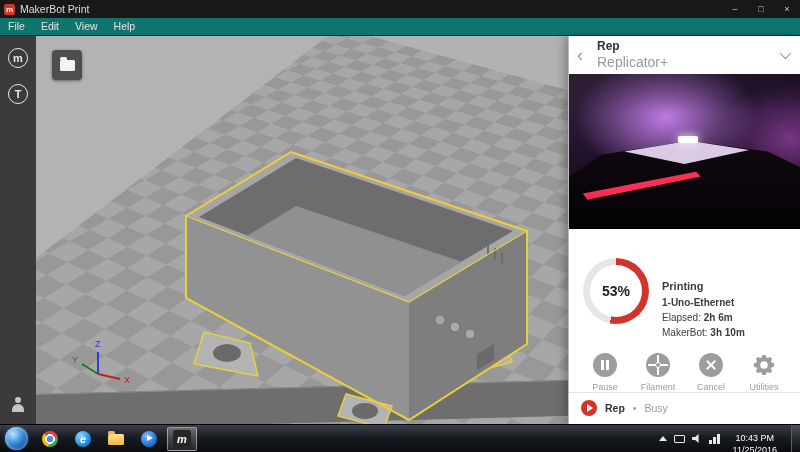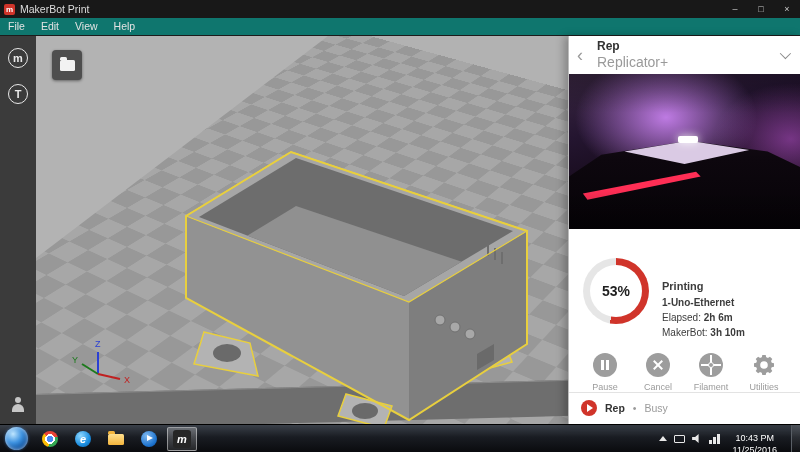--- a/index.html
+++ b/index.html
@@ -279,32 +279,32 @@
     <div class="actions">
       <div class="action">
         <div class="aicon">
             <span class="p1"></span>
             <span class="p2"></span>
           </div>
         <div class="alabel">Pause</div>
       </div>
       <div class="action">
         <div class="aicon">
-            <span class="x1"></span>
-            <span class="x2"></span>
-          </div>
-        <div class="alabel">Cancel</div>
-      </div>
-      <div class="action">
-        <div class="aicon">
             <span class="fv"></span>
             <span class="fh"></span>
             <span class="fc"></span>
           </div>
         <div class="alabel">Filament</div>
+      </div>
+      <div class="action">
+        <div class="aicon">
+            <span class="x1"></span>
+            <span class="x2"></span>
+          </div>
+        <div class="alabel">Cancel</div>
       </div>
       <div class="action">
         <div class="aicon gear">
           <svg width="24" height="24" viewBox="0 0 24 24">
             <path fill-rule="evenodd" fill="#9d9d9d" d="M10.3 2h3.4l.5 2.3c.6.16 1.17.4 1.7.72l2-1.3 2.4 2.4-1.3 2c.3.53.55 1.1.7 1.7l2.3.5v3.4l-2.3.5a8 8 0 0 1-.7 1.7l1.3 2-2.4 2.4-2-1.3c-.53.3-1.1.55-1.7.7l-.5 2.3h-3.4l-.5-2.3a8 8 0 0 1-1.7-.7l-2 1.3-2.4-2.4 1.3-2a8 8 0 0 1-.7-1.7L2 13.7v-3.4l2.3-.5c.16-.6.4-1.17.72-1.7l-1.3-2 2.4-2.4 2 1.3c.53-.3 1.1-.55 1.7-.7L10.3 2Zm1.7 6.2a3.8 3.8 0 1 0 0 7.6 3.8 3.8 0 0 0 0-7.6Z"></path>
           </svg>
         </div>
         <div class="alabel">Utilities</div>
       </div>
     </div>

